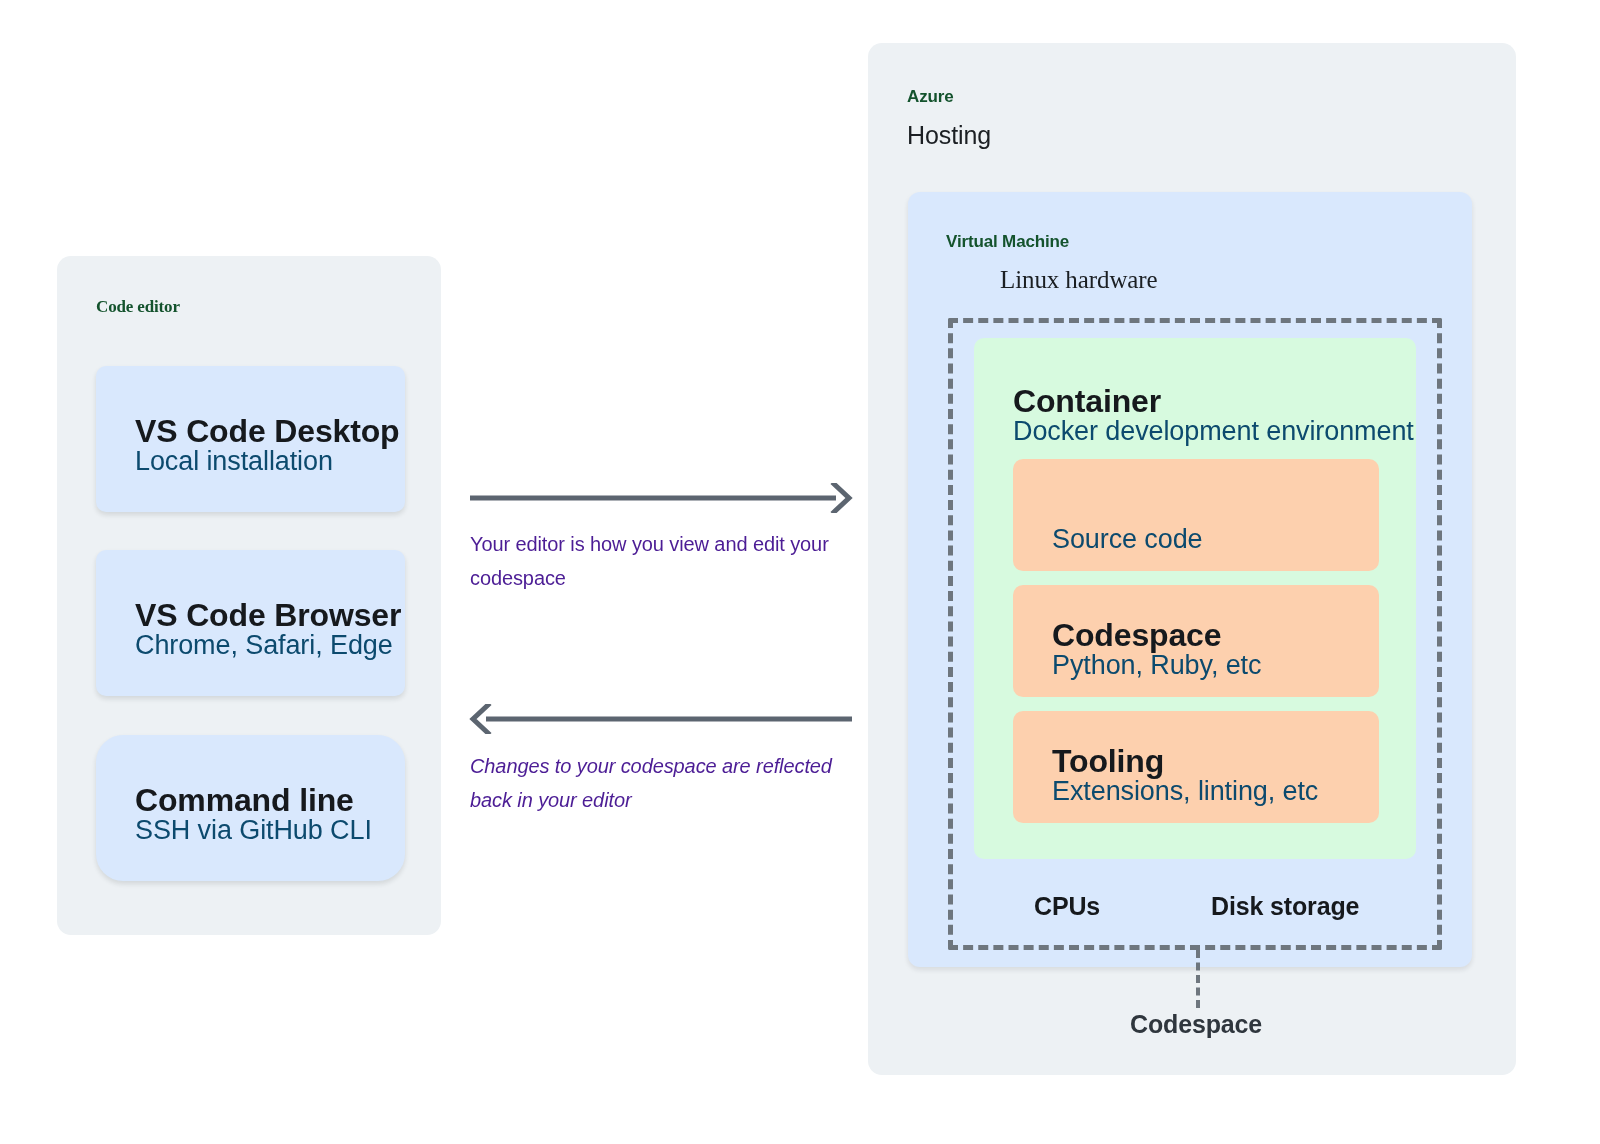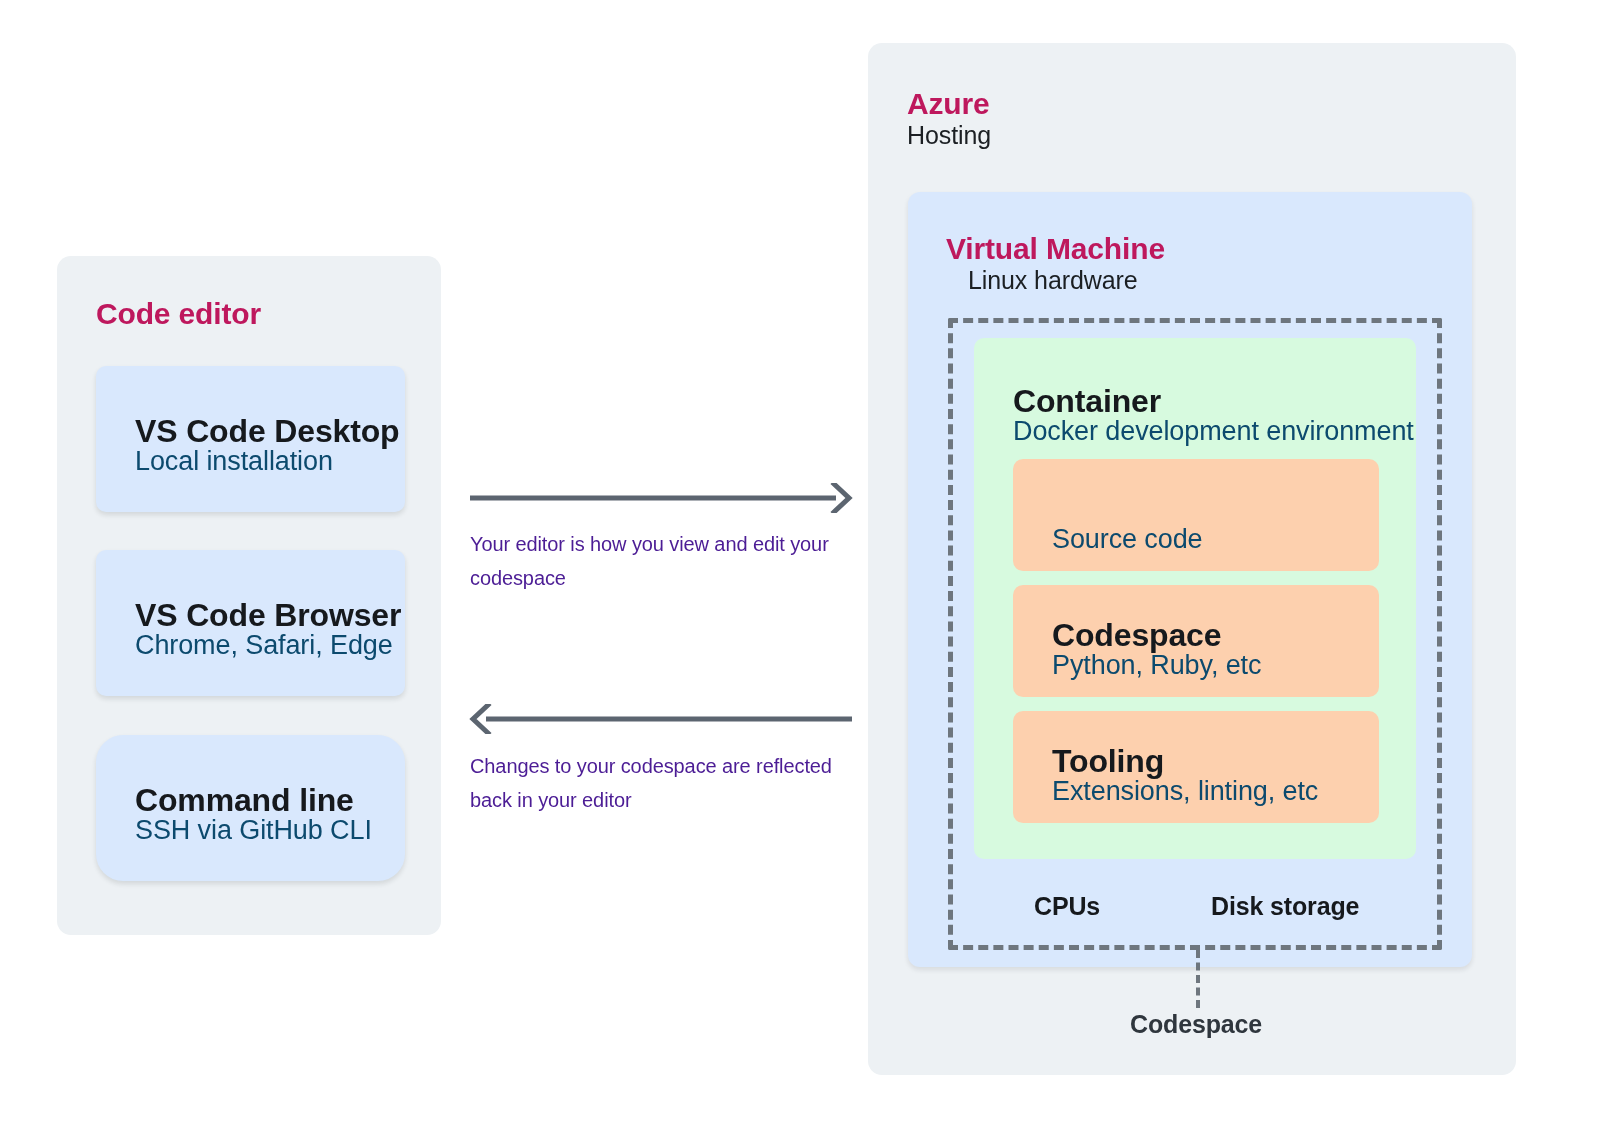--- a/index.html
+++ b/index.html
@@ -47,23 +47,23 @@
   #azure-panel {
     left: 868px;
     top: 43px;
     width: 648px;
     height: 1032px;
   }
 
   .panel-heading {
     position: absolute;
     font-weight: bold;
-    font-size: 30px;
-    letter-spacing: -0.15px;
-    color: #be185d;
+    font-size: 17px;
+    letter-spacing: -0.15px;
+    color: #14532d;
   }
   .panel-subheading {
     position: absolute;
     font-size: 25px;
     letter-spacing: -0.1px;
     color: #1b1f23;
   }
 
   
   .bluecard {
@@ -92,21 +92,21 @@
 
   .arrow-caption {
     position: absolute;
     font-size: 20px;
     line-height: 34px;
     letter-spacing: -0.1px;
     color: #4c1d95;
     width: 400px;
   }
   #caption-forward { left: 470px; top: 527px; }
-  #caption-back    { left: 470px; top: 749px; }
+  #caption-back    { left: 470px; top: 749px; font-style: italic; }
 
   
   #vm-box {
     position: absolute;
     left: 908px;
     top: 192px;
     width: 564px;
     height: 775px;
     background: #d9e8fd;
     border-radius: 12px;
@@ -180,21 +180,21 @@
     font-size: 25px;
     letter-spacing: -0.15px;
     color: #2f363d;
   }
 </style>
 </head>
 <body>
 
 <div class="panel" id="editor-panel"></div>
 
-<div class="panel-heading" style="left:96px; top:297px;">Code editor</div>
+<div class="panel-heading" style="left:96px; top:297px;font-family:Liberation Serif, serif;">Code editor</div>
 
 <div class="bluecard" id="card-desktop">
   <span class="ttl">VS Code Desktop</span>
   <span class="sub">Local installation</span>
 </div>
 
 <div class="bluecard" id="card-browser">
   <span class="ttl">VS Code Browser</span>
   <span class="sub">Chrome, Safari, Edge</span>
 </div>
@@ -219,21 +219,21 @@
 <div class="arrow-caption" id="caption-back">Changes to your codespace are reflected back in your editor</div>
 
 <div class="panel" id="azure-panel"></div>
 
 <div class="panel-heading" style="left:907px; top:87px;">Azure</div>
 <div class="panel-subheading" style="left:907px; top:121px;">Hosting</div>
 
 <div id="vm-box"></div>
 
 <div class="panel-heading" style="left:946px; top:232px;">Virtual Machine</div>
-<div class="panel-subheading" style="left:968px; top:266px;">Linux hardware</div>
+<div class="panel-subheading" style="left:1000px; top:266px;font-family:Liberation Serif, serif;">Linux hardware</div>
 
 <div id="codespace-dashed"></div>
 
 <div id="container-box">
   <span class="ttl" id="container-title">Container</span>
   <span class="sub" id="container-sub">Docker development environment</span>
 </div>
 
 <div class="orangecard" id="card-clone">
   <span class="sub">Source code</span>

